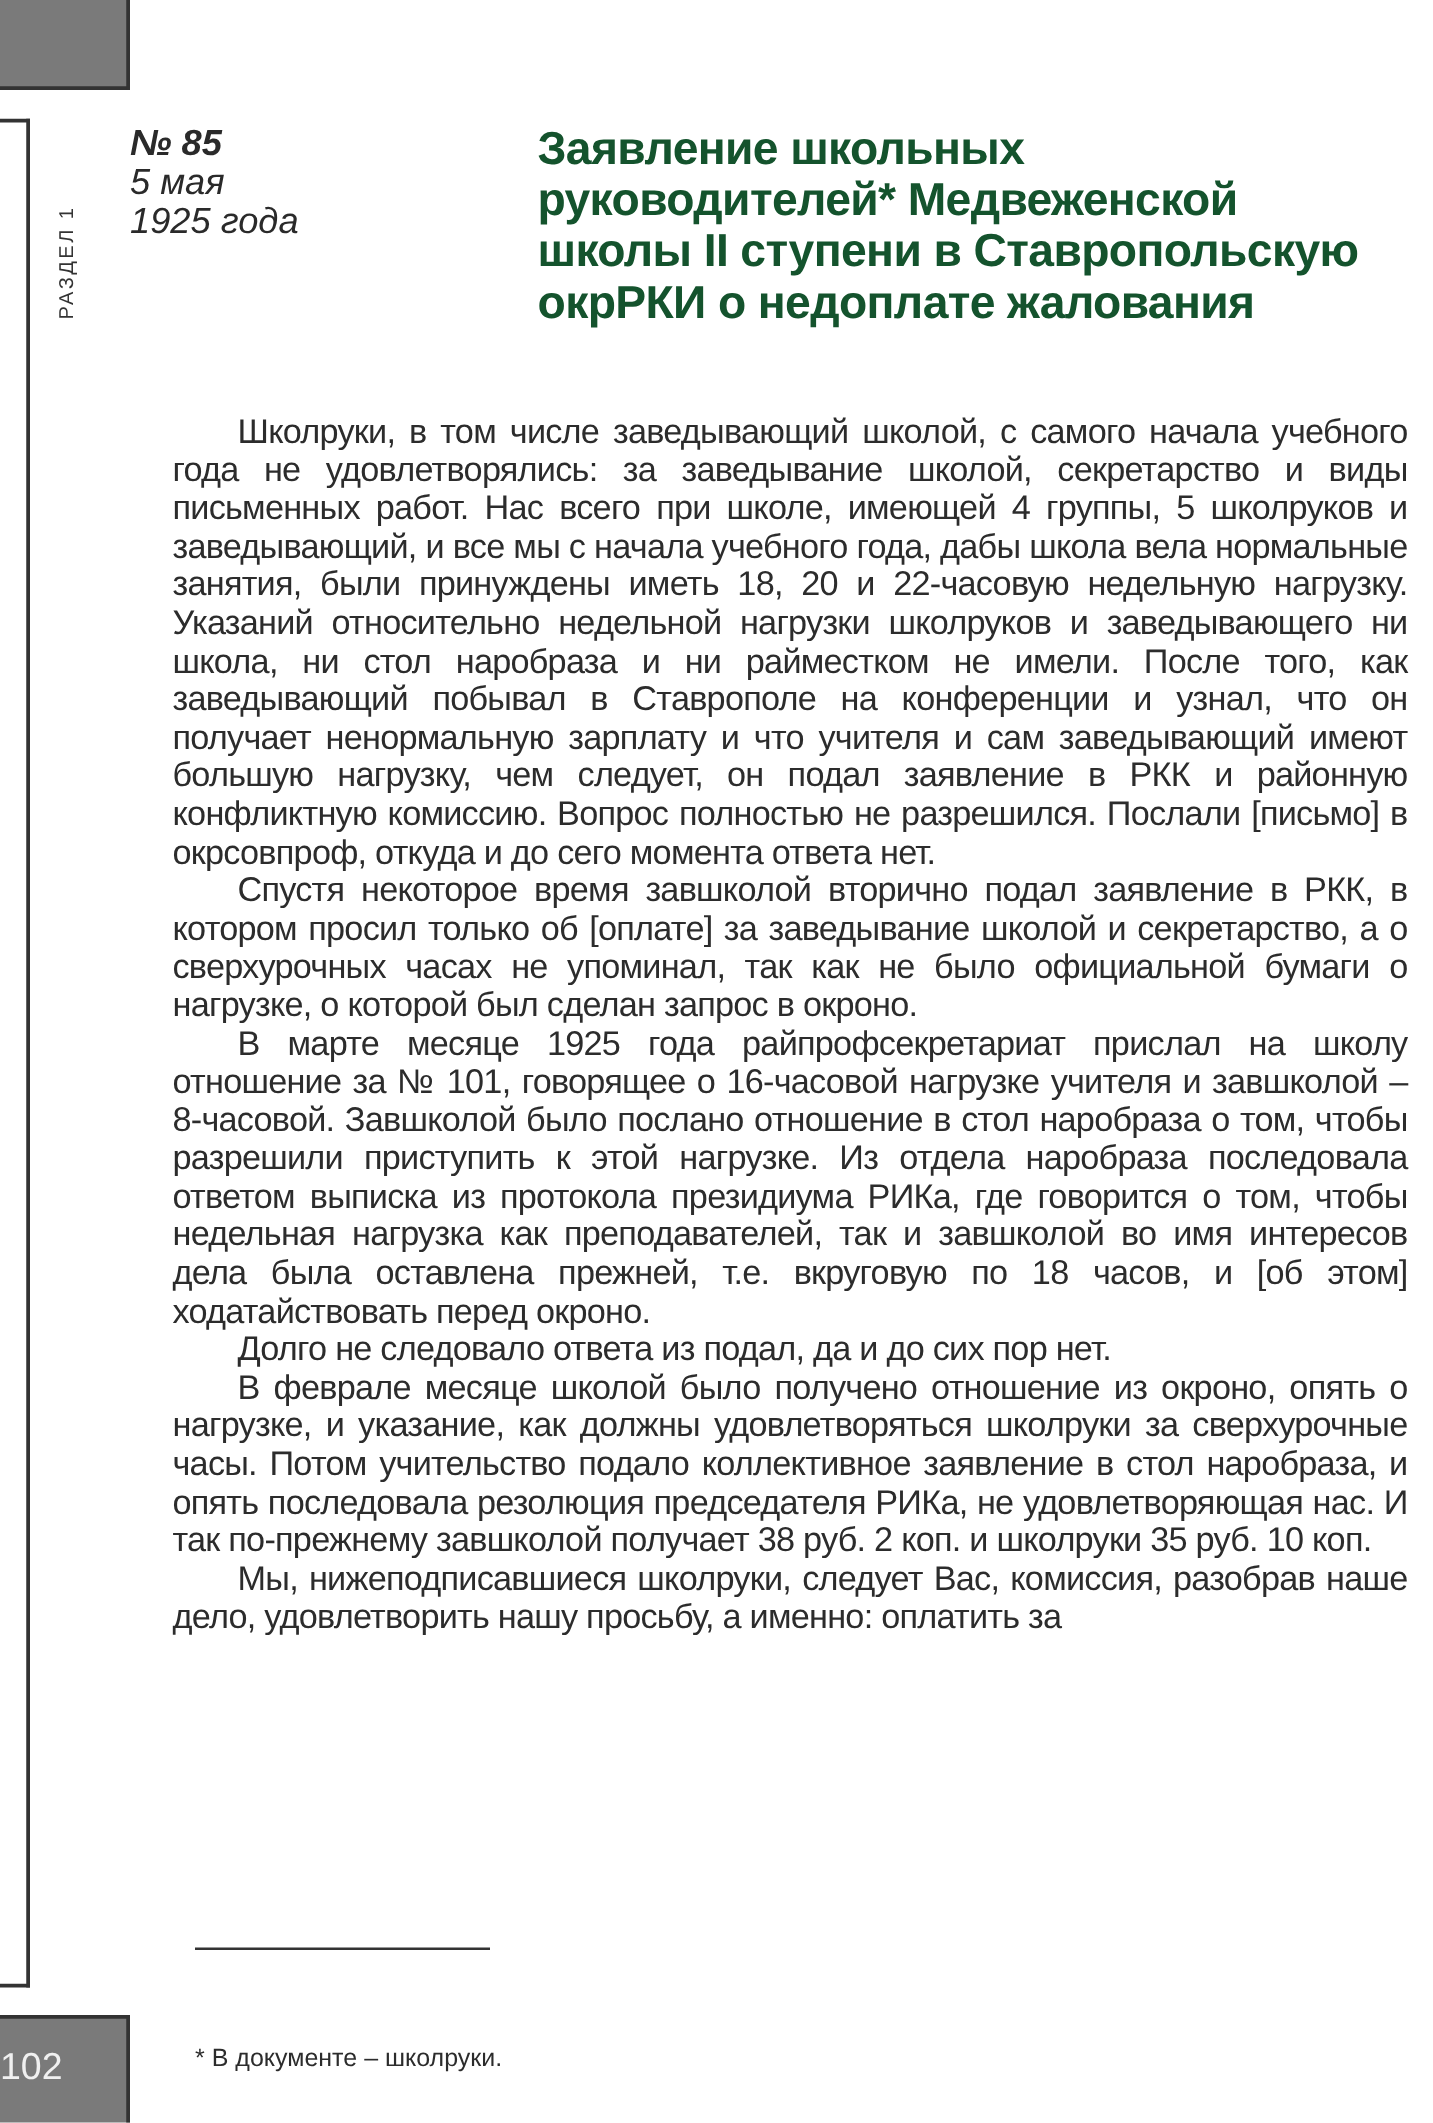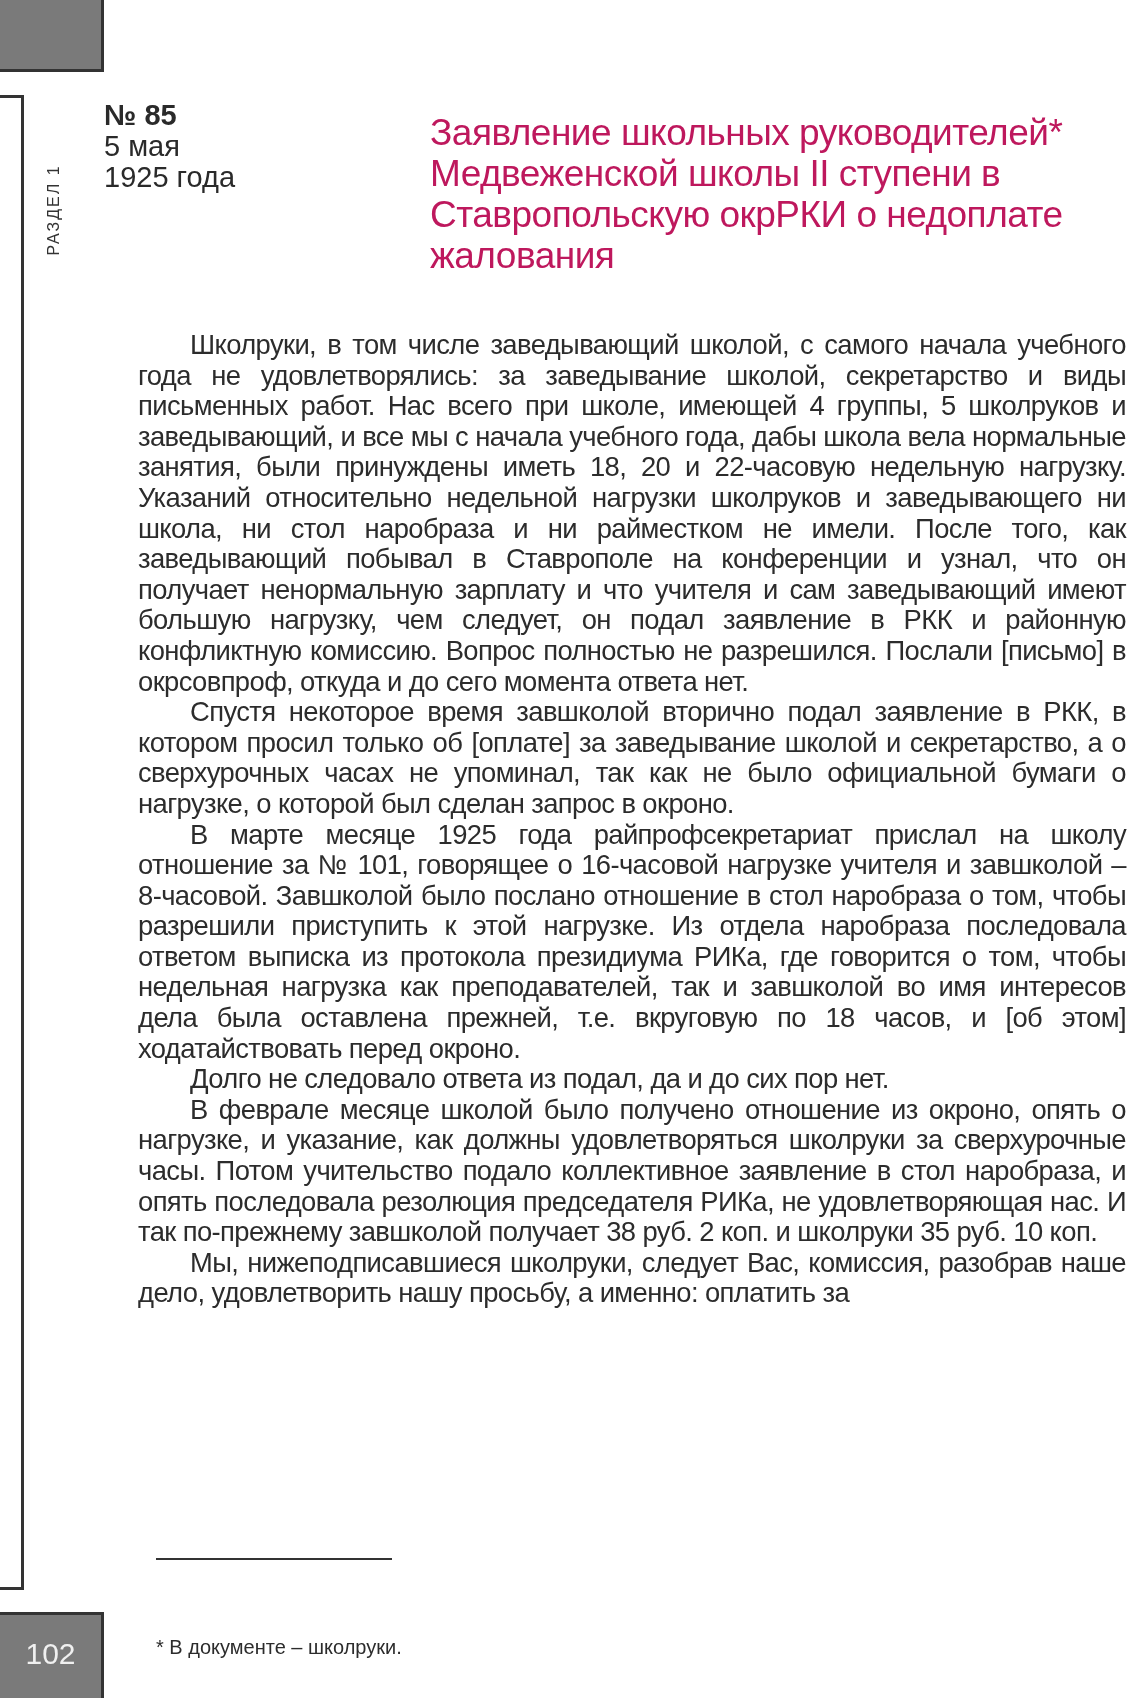--- a/index.html
+++ b/index.html
@@ -21,28 +21,28 @@
     position: absolute; left: 54px; top: 210px;
     transform: translate(-50%, -50%) rotate(-90deg);
     font-size: 16px; letter-spacing: 2px; color: #333; white-space: nowrap;
   }
   .page-tab {
     position: absolute; left: 0; top: 1612px; width: 104px; height: 86px;
     background: #7a7a7a; border-top: 3px solid #333; border-right: 3px solid #333;
     box-sizing: border-box;
   }
   .page-number {
-    position: absolute; left: 0; top: 22px; width: 100%; text-align: center;
+    position: absolute; left: 0; top: 22px; width: 100%; 
     font-size: 30px; color: #f0f0f0;
   }
-  .doc-meta { position: absolute; left: 104px; top: 100px; font-size: 29px; line-height: 31px; color: #2a2a2a; }
+  .doc-meta { position: absolute; left: 104px; top: 100px; font-size: 29px; line-height: 31px; color: #2a2a2a; font-style: italic; }
   .doc-number { font-weight: bold; }
   .doc-title {
-    position: absolute; left: 430px; top: 112px; width: 680px;
-    font-size: 37px; line-height: 41px; font-weight: normal; color: #be185d;
+    position: absolute; left: 430px; top: 98px; width: 680px;
+    font-size: 37px; line-height: 41px; font-weight: bold; color: #14532d;
     letter-spacing: -0.5px;
   }
   .body-text {
     position: absolute; left: 104px; top: 330px; width: 988px;
     font-size: 27.4px; line-height: 30.6px; text-align: justify; color: #2c2c2c;
     letter-spacing: -0.6px;
     margin-left: 34px;
   }
   .body-text p { margin: 0; text-indent: 52px; }
   .footnote-rule { position: absolute; left: 156px; top: 1558px; width: 236px; border-top: 2px solid #333; }

